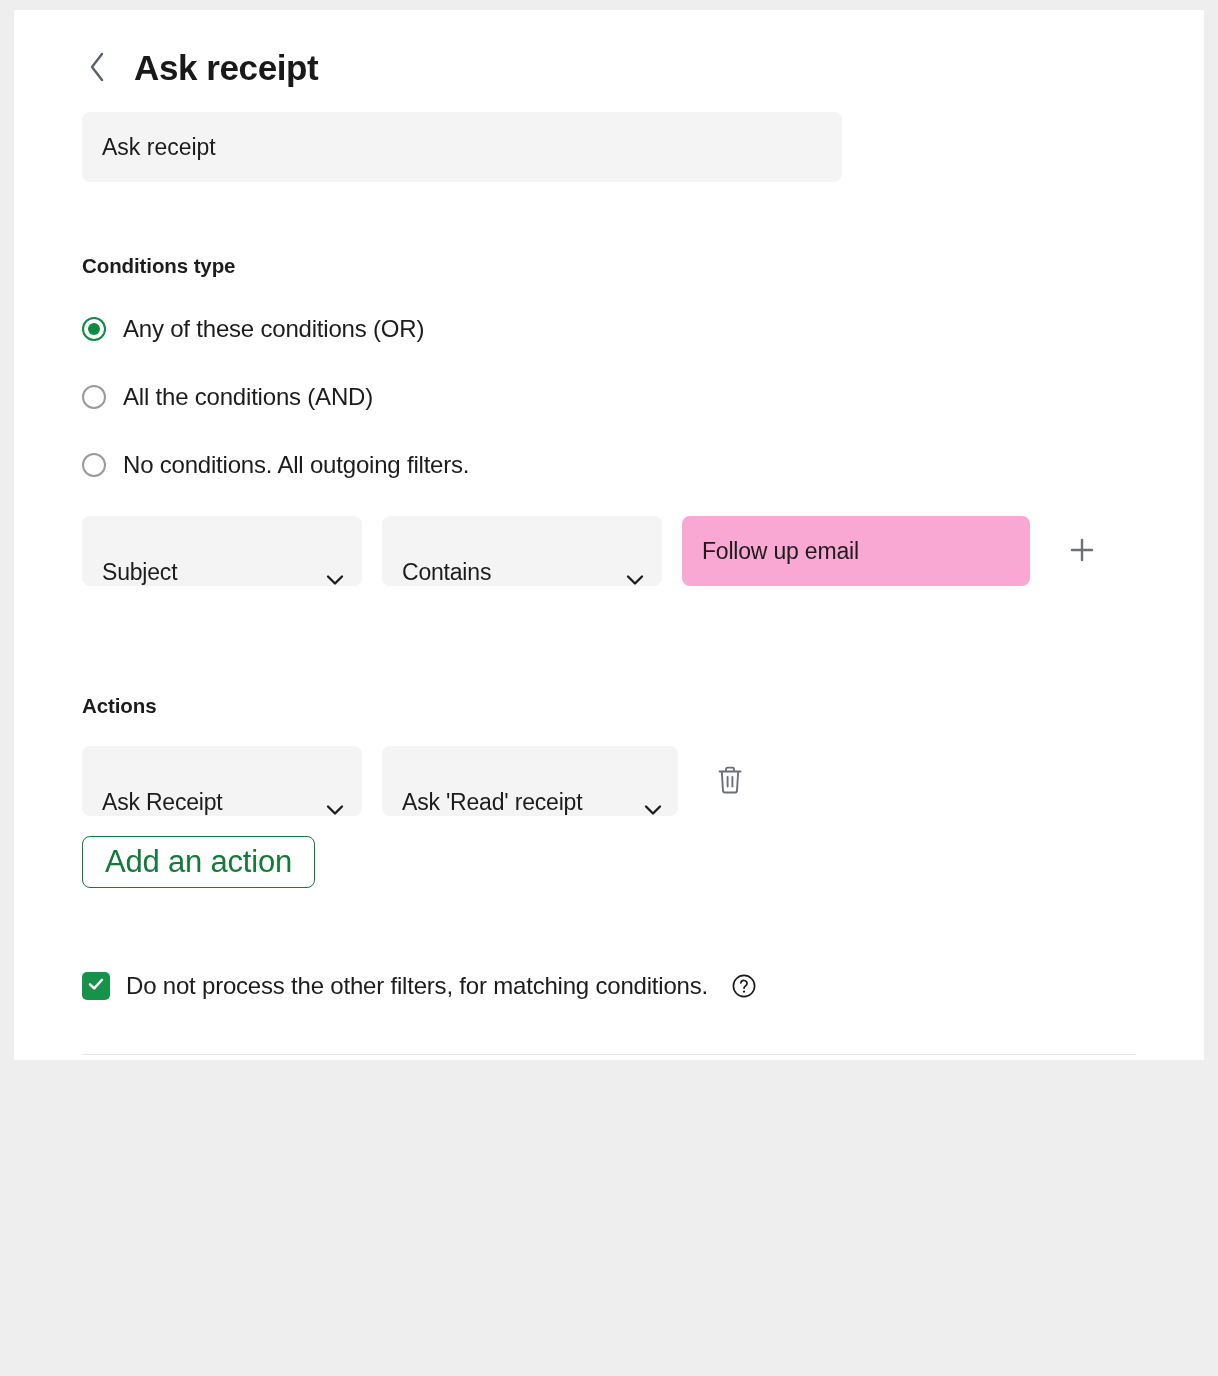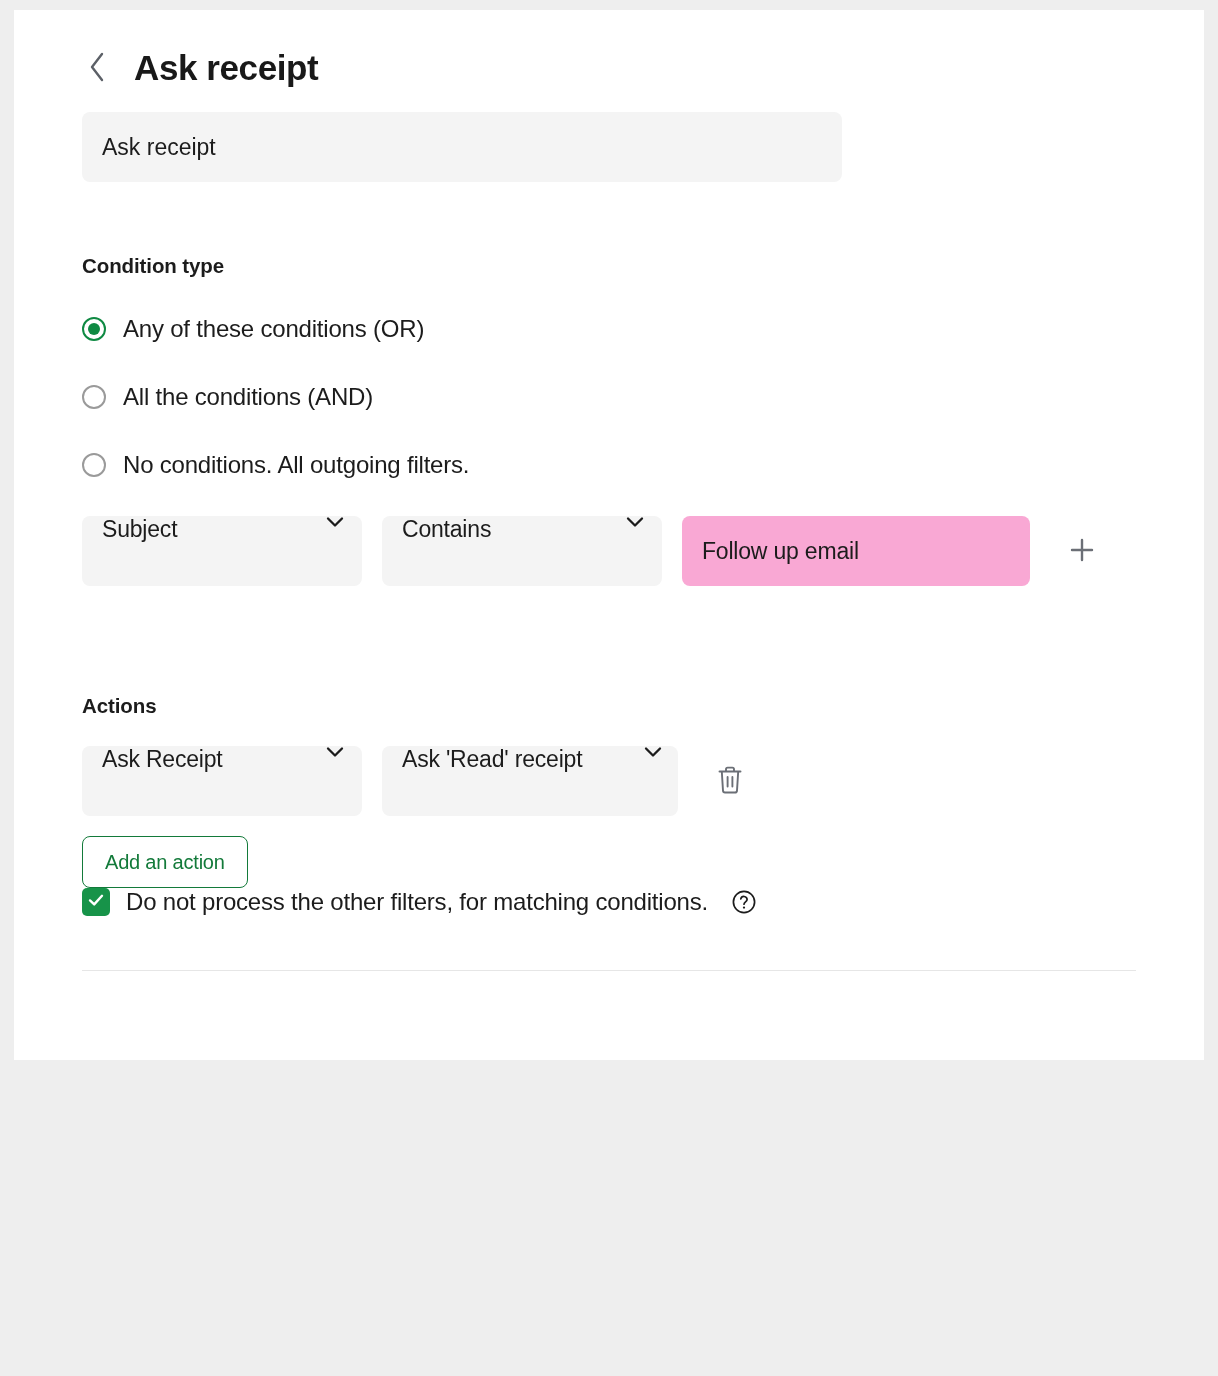--- a/index.html
+++ b/index.html
@@ -135,21 +135,21 @@
     display: flex;
     align-items: center;
     margin-top: 28px;
   }
 
   .select {
     height: 70px;
     background: #f4f4f4;
     border-radius: 8px;
     display: flex;
-    align-items: flex-start;
+    align-items: flex-end;
     justify-content: space-between;
     padding: 0 18px 0 20px;
     cursor: pointer;
     border: none;
     font-family: "Liberation Sans", sans-serif;
     gap: 48px;
   }
   .select .sel-text {
     font-size: 23px;
     color: #1c1c1c;
@@ -204,30 +204,31 @@
 
   .add-action-btn {
     margin-top: 20px;
     height: 52px;
     padding: 0 22px;
     background: #ffffff;
     border: 1.6px solid #137a3a;
     border-radius: 8px;
     color: #137a3a;
     font-family: "Liberation Sans", sans-serif;
-    font-size: 20px;
+    font-size: 31px;
     letter-spacing: -0.2px;
     cursor: pointer;
     display: inline-flex;
     align-items: center;
   }
 
   .checkbox-row {
     display: flex;
     align-items: center;
+    margin-top: 84px;
     gap: 16px;
     width: fit-content;
   }
   .checkbox {
     width: 28px;
     height: 28px;
     border-radius: 5px;
     background: #179349;
     display: flex;
     align-items: center;
@@ -306,21 +307,21 @@
         </button>
         <h1 class="page-title">Ask receipt</h1>
       </div>
 
       <div class="content">
 
         
         <div class="text-field" title="Filter name">Ask receipt</div>
 
         
-        <div class="section-label label-condition-type">Condition type</div>
+        <div class="section-label label-condition-type">Conditions type</div>
         <div class="radio-group">
           <div class="radio-row">
             <span class="radio checked"></span>
             <span class="radio-label">Any of these conditions (OR)</span>
           </div>
           <div class="radio-row">
             <span class="radio"></span>
             <span class="radio-label">All the conditions (AND)</span>
           </div>
           <div class="radio-row">

